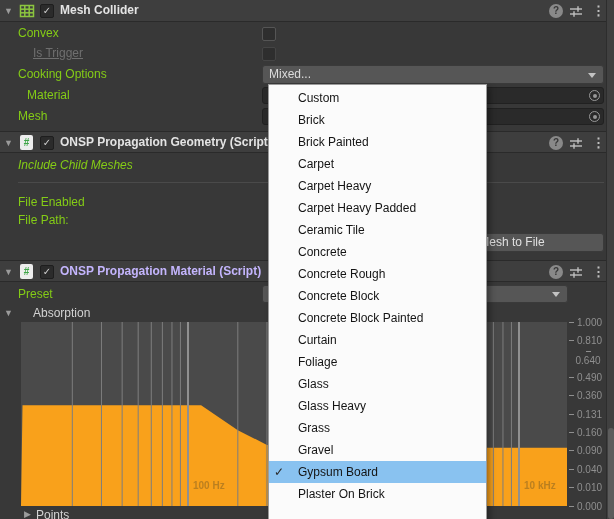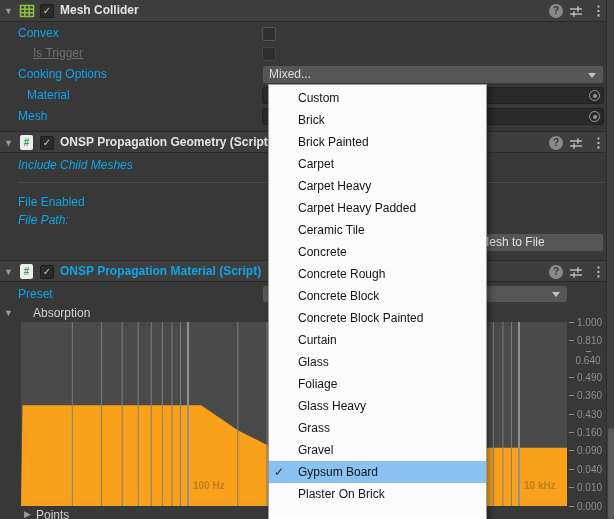--- a/index.html
+++ b/index.html
@@ -6,27 +6,27 @@
   .root{
     position:relative;width:614px;height:519px;overflow:hidden;
     background:#383838;font-family:"Liberation Sans",sans-serif;
     -webkit-font-smoothing:antialiased;
   }
   .abs{position:absolute;}
   
   .hdr{position:absolute;left:0;width:606px;height:22px;background:#3E3E3E;
        border-top:1px solid #2A2A2A;border-bottom:1px solid #2A2A2A;box-sizing:border-box;}
   .hdr-title{position:absolute;left:60px;top:0;line-height:21px;font-size:12px;font-weight:bold;color:#E4E4E4;white-space:nowrap;}
-  .hdr-title.blue{color:#0ea5e9;}
+  .hdr-title.blue{color:#c4b5fd;}
   .fold{position:absolute;font-size:9px;color:#9B9B9B;line-height:9px;}
   .helpicon{position:absolute;width:14px;height:14px;border-radius:50%;background:#898989;
             color:#383838;font-size:10px;font-weight:bold;text-align:center;line-height:14px;}
   .kebab{position:absolute;color:#C0C0C0;font-size:13px;font-weight:bold;line-height:14px;}
   
-  .lbl{position:absolute;font-size:12px;color:#0ea5e9;white-space:nowrap;line-height:14px;}
+  .lbl{position:absolute;font-size:12px;color:#84cc16;white-space:nowrap;line-height:14px;}
   .lbl.dim{color:#6F6F6F;}
   .cb{position:absolute;width:12px;height:12px;background:#2E2E2E;border:1px solid #555;border-radius:2px;box-sizing:content-box;}
   .cb.dim{border-color:#454545;}
   .cb.checked{color:#CFCFCF;font-size:10px;line-height:12px;text-align:center;background:#2B2B2B;border-color:#1E1E1E;}
   .ddl{position:absolute;height:19px;background:#565656;border:1px solid #3A3A3A;border-radius:3px;box-sizing:border-box;}
   .ddl .txt{position:absolute;left:6px;top:0;line-height:17px;font-size:12px;color:#DCDCDC;}
   .ddl .arr{position:absolute;right:7px;top:7px;width:0;height:0;border-left:4px solid transparent;
             border-right:4px solid transparent;border-top:5px solid #C3C3C3;}
   .field{position:absolute;height:17px;background:#2A2A2A;border:1px solid #212121;border-radius:3px;box-sizing:border-box;}
   .picker{position:absolute;width:11px;height:11px;border:1px solid #979797;border-radius:50%;box-sizing:border-box;}
@@ -118,21 +118,21 @@
       </g>
     </svg>
     <span class="kebab" style="left:592px;top:4px;">⋮</span>
   </div>
 
   <span class="lbl" style="left:18px;top:158px;font-style:italic;">Include Child Meshes</span>
 
   <div class="divider" style="left:18px;top:182px;width:586px;"></div>
 
   <span class="lbl" style="left:18px;top:195px;">File Enabled</span>
-  <span class="lbl" style="left:18px;top:213px;font-style:italic;">File Path:</span>
+  <span class="lbl" style="left:18px;top:213px;">File Path:</span>
 
   <div class="btn" style="left:420px;top:233px;width:184px;">Mesh to File</div>
 
   <div class="hdr" style="top:260px;">
     <span class="fold" style="left:4px;top:7px;">▼</span>
     <span class="abs" style="left:20px;top:3px;width:13px;height:15px;background:#EDEDED;border-radius:2px;
           color:#3FA548;font-weight:bold;font-size:10px;text-align:center;line-height:15px;">#</span>
     <span class="cb checked" style="left:40px;top:4px;">✓</span>
     <span class="hdr-title blue">ONSP Propagation Material (Script)</span>
     <span class="helpicon" style="left:549px;top:4px;">?</span>
@@ -204,21 +204,21 @@
       <div class="ytick" style="top: 369.2px;">
         <span class="dash"></span>
         <span>0.490</span>
       </div>
       <div class="ytick" style="top: 387.6px;">
         <span class="dash"></span>
         <span>0.360</span>
       </div>
       <div class="ytick" style="top: 406px;">
         <span class="dash"></span>
-        <span>0.430</span>
+        <span>0.131</span>
       </div>
       <div class="ytick" style="top: 424.4px;">
         <span class="dash"></span>
         <span>0.160</span>
       </div>
       <div class="ytick" style="top: 442.8px;">
         <span class="dash"></span>
         <span>0.090</span>
       </div>
       <div class="ytick" style="top: 461.2px;">
@@ -283,25 +283,25 @@
       <div class="item">
         <span class="check"></span>
         <span>Concrete Block Painted</span>
       </div>
       <div class="item">
         <span class="check"></span>
         <span>Curtain</span>
       </div>
       <div class="item">
         <span class="check"></span>
+        <span>Foliage</span>
+      </div>
+      <div class="item">
+        <span class="check"></span>
         <span>Glass</span>
-      </div>
-      <div class="item">
-        <span class="check"></span>
-        <span>Foliage</span>
       </div>
       <div class="item">
         <span class="check"></span>
         <span>Glass Heavy</span>
       </div>
       <div class="item">
         <span class="check"></span>
         <span>Grass</span>
       </div>
       <div class="item">

